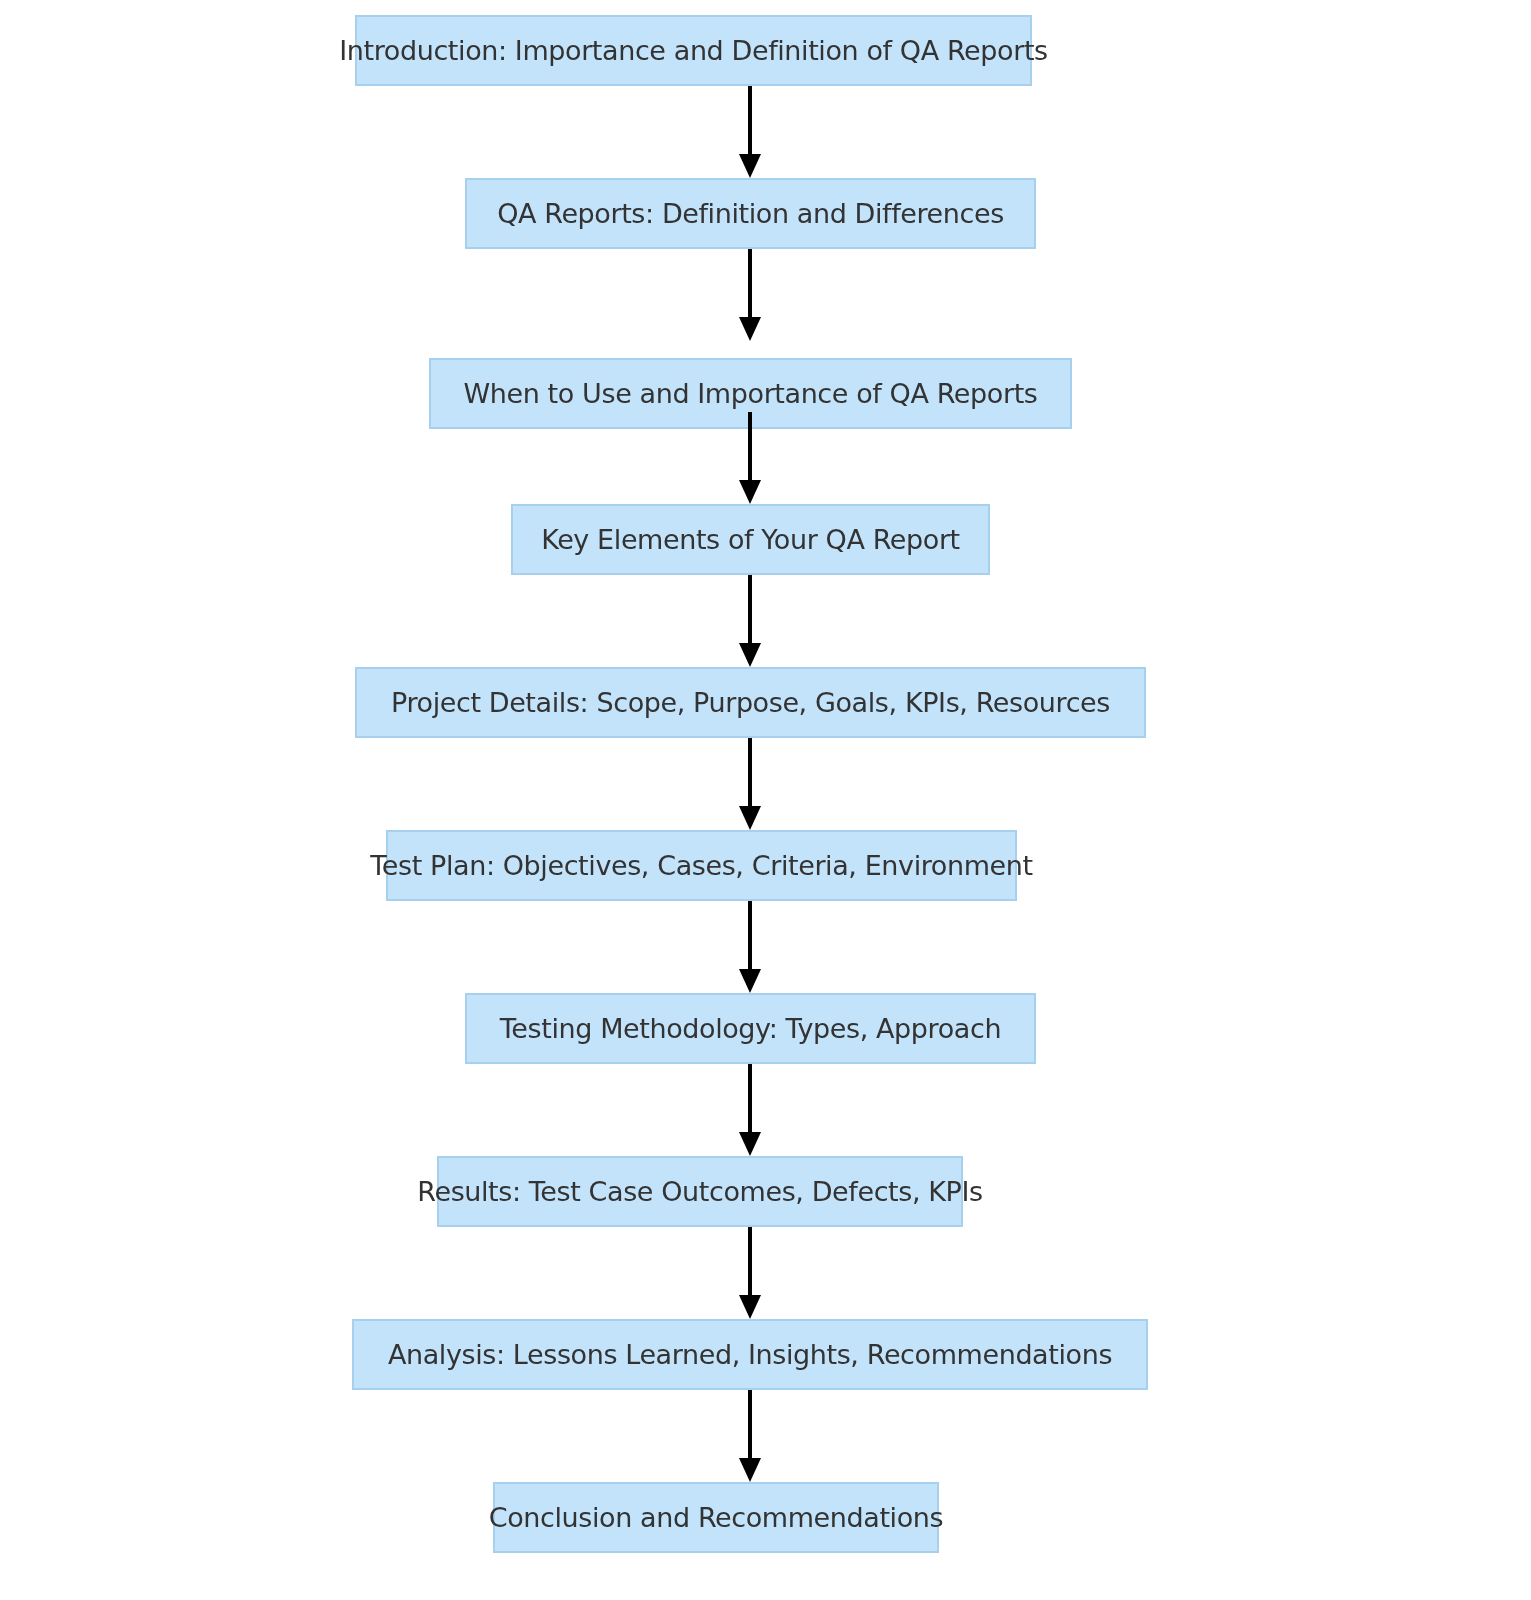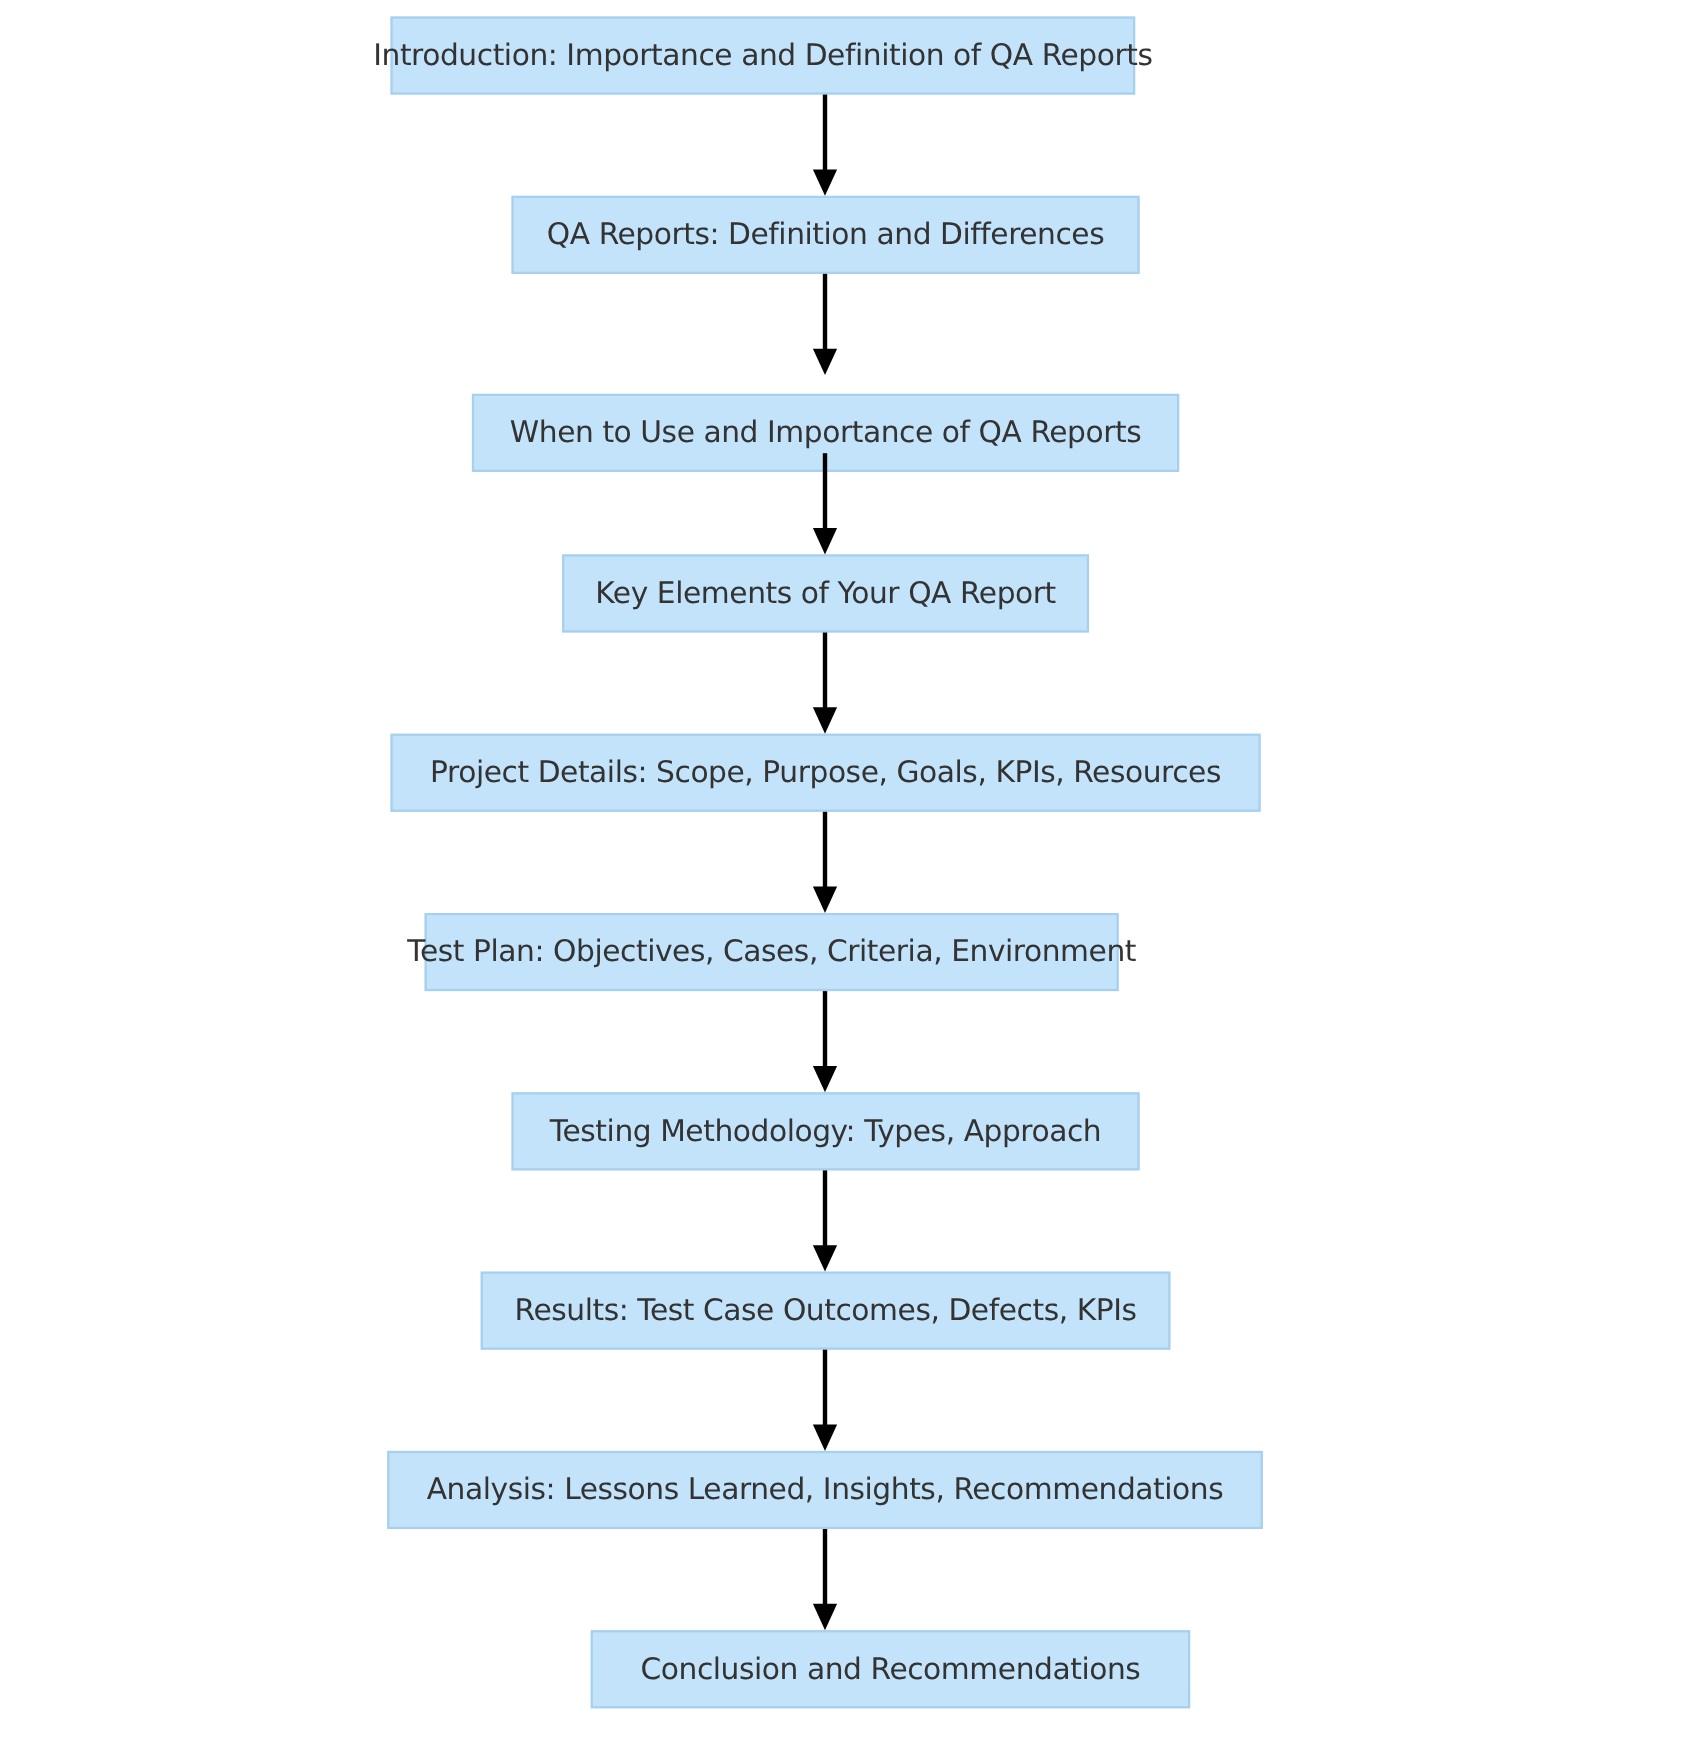--- a/index.html
+++ b/index.html
@@ -70,27 +70,27 @@
   </div>
   <div class="node" style="left:355px; top:667px; width:791px;">
     <span>Project Details: Scope, Purpose, Goals, KPIs, Resources</span>
   </div>
   <div class="node" style="left:386px; top:830px; width:631px;">
     <span>Test Plan: Objectives, Cases, Criteria, Environment</span>
   </div>
   <div class="node" style="left:465px; top:993px; width:571px;">
     <span>Testing Methodology: Types, Approach</span>
   </div>
-  <div class="node" style="left:437px; top:1156px; width:627px;align-items:center;">
+  <div class="node" style="left:437px; top:1156px; width:526px;align-items:center;">
     <span>Results: Test Case Outcomes, Defects, KPIs</span>
   </div>
   <div class="node" style="left:352px; top:1319px; width:796px;">
     <span>Analysis: Lessons Learned, Insights, Recommendations</span>
   </div>
-  <div class="node" style="left:493px; top:1482px; width:545px;margin-left:44px;">
+  <div class="node" style="left:493px; top:1482px; width:446px;">
     <span>Conclusion and Recommendations</span>
   </div>
 
   <div class="edge" style="top:86px; height:70px;"></div>
   <div class="arrowhead" style="top:154px;"></div>
 
   <div class="edge" style="top:249px; height:70px;"></div>
   <div class="arrowhead" style="top:317px;"></div>
 
   <div class="edge" style="top:412px; height:70px;"></div>

